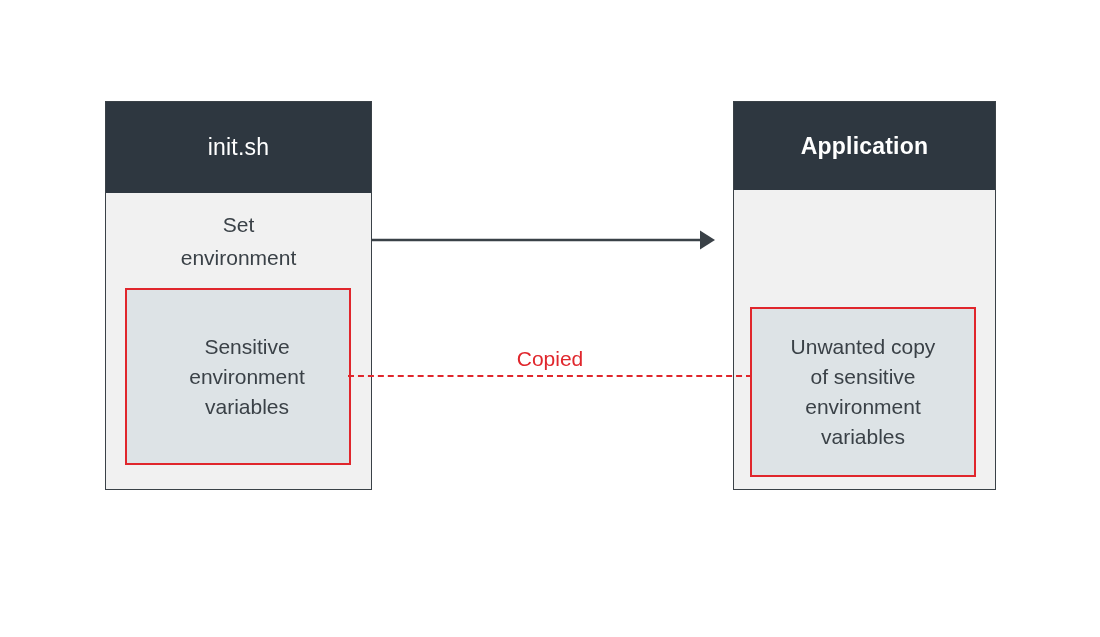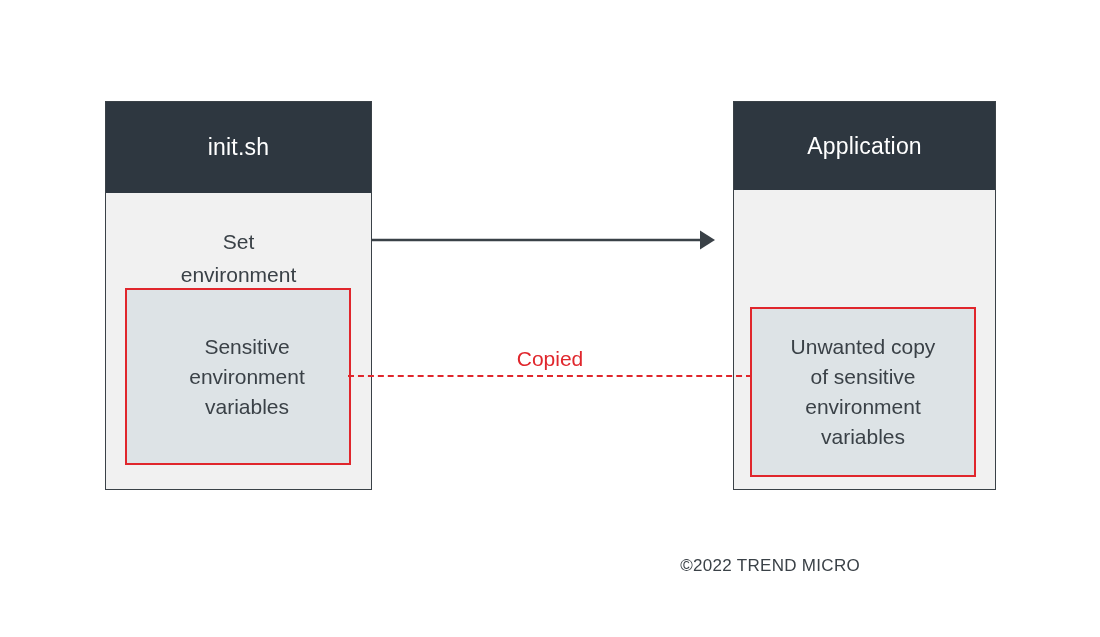--- a/index.html
+++ b/index.html
@@ -35,39 +35,39 @@
     background: #2e3740;
     color: #ffffff;
     display: flex;
     align-items: center;
     justify-content: center;
     font-size: 23px;
     font-weight: 400;
     letter-spacing: 0.2px;
   }
   #box-init .proc-header { height: 91px; }
-  #box-app  .proc-header { height: 88px; }
+  #box-app  .proc-header { height: 88px; font-weight: bold; }
 
   .proc-body {
     position: relative;
     box-sizing: border-box;
     width: 100%;
     color: #3a4147;
   }
 
   .body-text {
     position: absolute;
     left: 0;
     right: 0;
     text-align: center;
     font-size: 21px;
     line-height: 33px;
     color: #3a4147;
   }
-  #init-body-text { top: 32px; }
+  #init-body-text { top: 15px; }
 
   
   .inner-box {
     position: absolute;
     box-sizing: border-box;
     border: 2.5px solid #e0262c;
     background: #dde3e6;
     display: flex;
     align-items: center;
     justify-content: center;
@@ -150,15 +150,14 @@
 
   <svg id="spawn-arrow" viewBox="0 0 348 30" width="348" height="30">
     <line x1="2" y1="14" x2="330" y2="14" stroke="#3a4147" stroke-width="2.5"></line>
     <polygon points="330,4.5 345,14 330,23.5" fill="#3a4147"></polygon>
   </svg>
 
   <div id="copied-label">Copied</div>
 
   <div id="copied-line"></div>
 
-  <div id="copyright">©2022 TREND MICRO</div>
 
 </div>
 
 </body></html>

